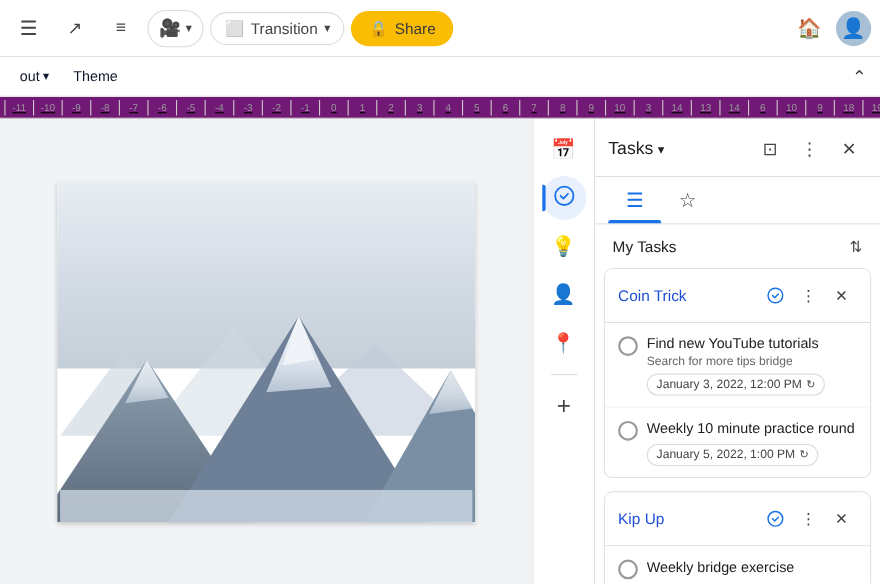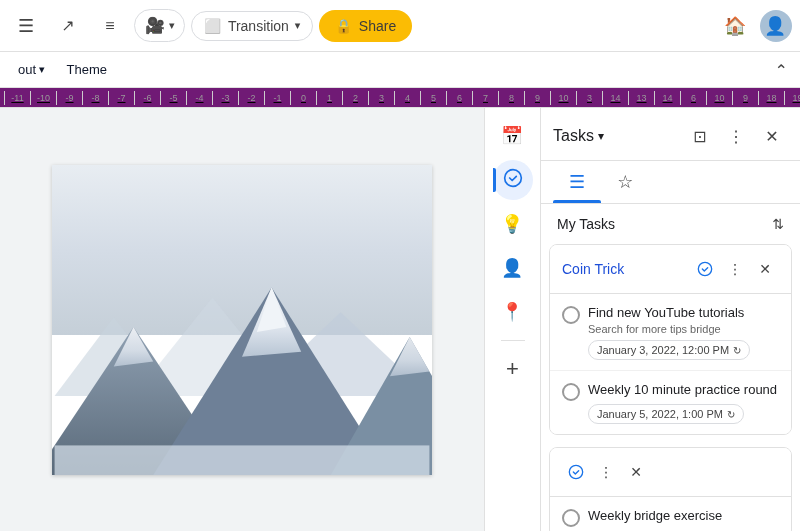--- a/index.html
+++ b/index.html
@@ -441,20 +441,21 @@
                 <span>January 5, 2022, 1:00 PM</span>
                 <span style="font-size:10px;">↻</span>
               </div>
             </div>
           </div>
         </div>
       </div>
 
       <div class="task-group">
         <div class="task-group-header">
+          <span class="task-group-title">Kip Up</span>
           <div class="task-group-actions">
             <button class="task-action-btn" title="Mark complete">
               <svg width="16" height="16" viewBox="0 0 24 24" fill="none">
                 <circle cx="12" cy="12" r="10" stroke="#1a73e8" stroke-width="2" fill="none"></circle>
                 <path d="M8 12l3 3 5-5" stroke="#1a73e8" stroke-width="2" stroke-linecap="round" stroke-linejoin="round"></path>
               </svg>
             </button>
             <button class="task-action-btn" title="More">
               <span>⋮</span>
             </button>

